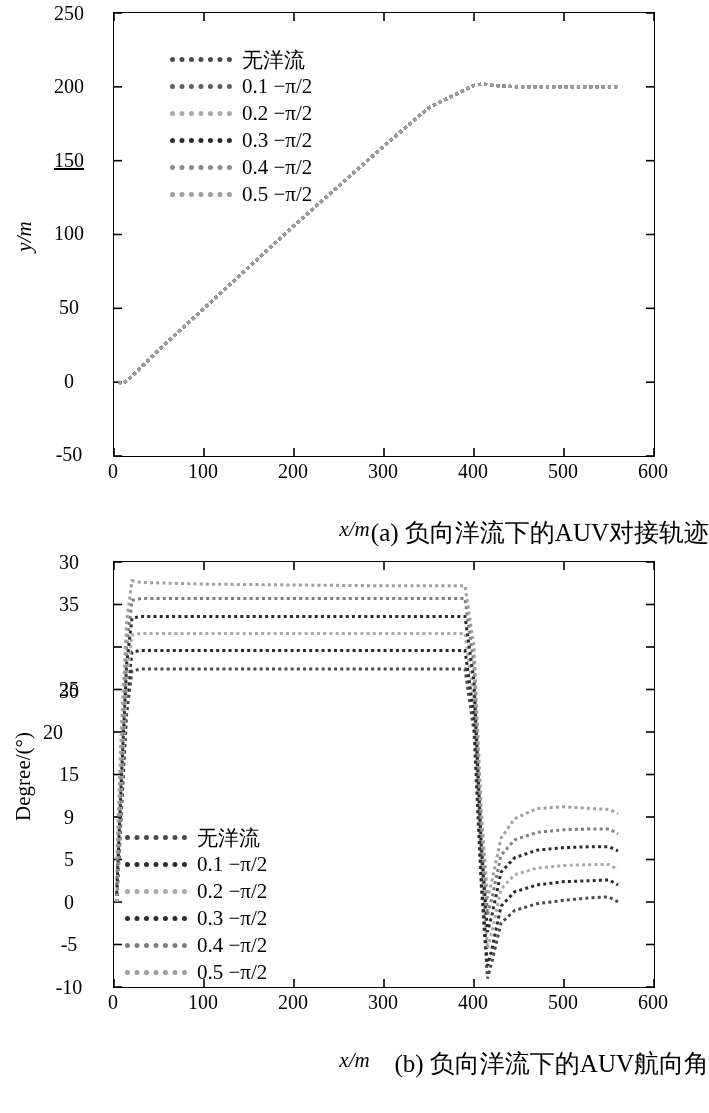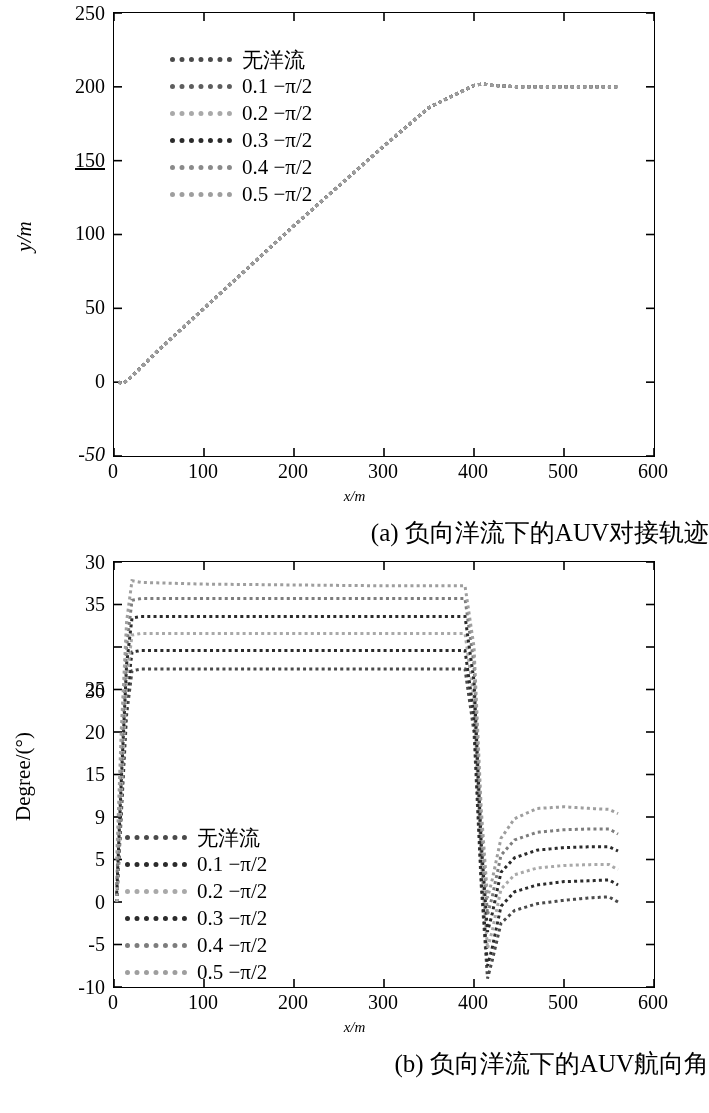--- a/index.html
+++ b/index.html
@@ -1,22 +1,22 @@
 <!DOCTYPE html>
 <html><head>
 <meta charset="utf-8">
 <style>
   html,body{margin:0;padding:0;background:#fff;}
   body{width:709px;height:1113px;font-family:"Liberation Serif",serif;color:#000;}
   .page{position:relative;width:709px;height:1113px;overflow:hidden;}
 
   .fig{position:relative;}
   .plot-area{position:absolute;border:1.6px solid #000;background:#fff;}
-  .axis-label{position:absolute;font-size:15px;font-family:"Liberation Serif",serif;}
-  .tick-label{position:absolute;font-size:20px;font-family:"Liberation Serif",serif;text-align:right;}
+  .axis-label{position:absolute;font-size:21px;font-family:"Liberation Serif",serif;margin-top:29px;}
+  .tick-label{position:absolute;font-size:20px;font-family:"Liberation Serif",serif;text-align:center;}
   .tick-label.bottom{text-align:center;}
   .caption{position:absolute;width:100%;text-align:right;font-size:25px;}
   .ylab{position:absolute;transform-origin:50% 50%;font-size:21px;white-space:nowrap;}
 
   .legend{position:absolute;margin-top:24px;}
   .legend-row{display:flex;align-items:center;height:27px;}
   .legend-swatch{width:62px;height:0;border-top:5px dotted #555;margin-right:10px;}
   .legend-text{font-size:21px;white-space:nowrap;}
 
   svg{position:absolute;left:0;top:0;overflow:visible;}
@@ -66,21 +66,21 @@
           <polyline points="4.50,369.17 4.69,369.23 4.88,369.29 5.06,369.35 5.25,369.41 5.44,369.47 5.63,369.54 5.81,369.60 6.00,369.66 6.19,369.72 6.38,369.78 6.56,369.84 6.75,369.90 6.94,369.97 7.13,370.03 7.31,370.09 7.50,370.15 7.69,370.21 7.88,370.27 8.06,370.34 8.25,370.40 8.44,370.46 8.63,370.52 8.81,370.58 9.00,370.64 9.37,370.34 9.75,370.03 10.13,369.72 10.50,369.41 10.88,369.11 11.25,368.80 11.63,368.49 12.00,368.18 12.38,367.87 12.75,367.57 13.12,367.26 13.50,366.95 13.88,366.64 14.25,366.34 14.63,366.03 15.00,365.72 15.38,365.41 15.75,365.11 16.12,364.80 16.50,364.49 16.88,364.18 17.25,363.88 17.63,363.57 18.00,363.26 19.13,362.15 20.25,361.05 21.38,359.94 22.50,358.83 23.63,357.72 24.75,356.62 25.88,355.51 27.00,354.40 28.13,353.29 29.25,352.19 30.38,351.08 31.50,349.97 32.63,348.86 33.75,347.75 34.88,346.65 36.00,345.54 37.13,344.43 38.25,343.32 39.38,342.22 40.50,341.11 41.63,340.00 42.75,338.89 43.88,337.79 45.00,336.68 46.88,334.96 48.75,333.23 50.63,331.51 52.50,329.79 54.38,328.07 56.25,326.34 58.12,324.62 60.00,322.90 61.88,321.18 63.75,319.45 65.62,317.73 67.50,316.01 69.38,314.28 71.25,312.56 73.13,310.84 75.00,309.12 76.88,307.39 78.75,305.67 80.63,303.95 82.50,302.22 84.38,300.50 86.25,298.78 88.13,297.06 90.00,295.33 91.87,293.61 93.75,291.89 95.63,290.17 97.50,288.44 99.38,286.72 101.25,285.00 103.13,283.27 105.00,281.55 106.88,279.83 108.75,278.11 110.63,276.38 112.50,274.66 114.38,272.94 116.25,271.21 118.13,269.49 120.00,267.77 121.88,266.05 123.75,264.32 125.62,262.60 127.50,260.88 129.38,259.15 131.25,257.43 133.13,255.71 135.00,253.99 136.88,252.26 138.75,250.54 140.63,248.82 142.50,247.10 144.38,245.37 146.25,243.65 148.13,241.93 150.00,240.20 151.88,238.48 153.75,236.76 155.63,235.04 157.50,233.31 159.38,231.59 161.25,229.87 163.13,228.15 165.00,226.42 166.88,224.70 168.75,222.98 170.63,221.25 172.50,219.53 174.38,217.81 176.25,216.09 178.13,214.36 180.00,212.64 181.88,210.98 183.75,209.32 185.63,207.66 187.50,205.99 189.38,204.33 191.25,202.67 193.13,201.01 195.00,199.35 196.88,197.69 198.75,196.03 200.62,194.37 202.50,192.71 204.38,191.04 206.25,189.38 208.13,187.72 210.00,186.06 211.88,184.40 213.75,182.74 215.62,181.08 217.50,179.42 219.38,177.75 221.25,176.09 223.13,174.43 225.00,172.77 226.88,171.11 228.75,169.45 230.63,167.79 232.50,166.13 234.38,164.46 236.25,162.80 238.13,161.14 240.00,159.48 241.88,157.82 243.75,156.16 245.63,154.50 247.50,152.83 249.37,151.17 251.25,149.51 253.13,147.85 255.00,146.19 256.88,144.53 258.75,142.87 260.63,141.21 262.50,139.54 264.38,137.88 266.25,136.22 268.13,134.56 270.00,132.90 271.88,131.30 273.75,129.70 275.63,128.10 277.50,126.50 279.38,124.90 281.25,123.30 283.12,121.70 285.00,120.10 286.88,118.50 288.75,116.90 290.63,115.30 292.50,113.70 294.38,112.10 296.25,110.50 298.13,108.90 300.00,107.30 301.88,105.70 303.75,104.11 305.63,102.51 307.50,100.91 309.38,99.31 311.25,97.71 313.13,96.11 315.00,94.51 316.87,93.58 318.75,92.66 320.63,91.74 322.50,90.81 324.38,89.89 326.25,88.97 328.13,88.05 330.00,87.12 331.88,86.20 333.75,85.28 335.63,84.35 337.50,83.43 339.38,82.51 341.25,81.59 343.13,80.66 345.00,79.74 346.88,78.82 348.75,77.89 350.62,76.97 352.50,76.05 354.38,75.13 356.25,74.20 358.13,73.28 360.00,72.36 360.38,72.30 360.75,72.23 361.13,72.17 361.50,72.11 361.88,72.05 362.25,71.99 362.63,71.93 363.00,71.86 363.38,71.80 363.75,71.74 364.12,71.68 364.50,71.62 364.88,71.56 365.25,71.50 365.63,71.43 366.00,71.37 366.37,71.31 366.75,71.25 367.13,71.19 367.50,71.13 367.88,71.06 368.25,71.00 368.63,70.94 369.00,70.88 369.38,70.94 369.75,71.00 370.13,71.06 370.50,71.13 370.88,71.19 371.25,71.25 371.63,71.31 372.00,71.37 372.38,71.43 372.75,71.50 373.13,71.56 373.50,71.62 373.88,71.68 374.25,71.74 374.63,71.80 375.00,71.86 375.38,71.93 375.75,71.99 376.13,72.05 376.50,72.11 376.88,72.17 377.25,72.23 377.63,72.30 378.00,72.36 379.13,72.42 380.25,72.48 381.38,72.54 382.50,72.60 383.63,72.66 384.75,72.73 385.88,72.79 387.00,72.85 388.13,72.91 389.25,72.97 390.38,73.03 391.50,73.10 392.63,73.16 393.75,73.22 394.88,73.28 396.00,73.34 397.13,73.40 398.25,73.46 399.38,73.53 400.50,73.59 401.63,73.65 402.75,73.71 403.88,73.77 405.00,73.83 406.88,73.83 408.75,73.83 410.63,73.83 412.50,73.83 414.38,73.83 416.25,73.83 418.12,73.83 420.00,73.83 421.88,73.83 423.75,73.83 425.63,73.83 427.50,73.83 429.38,73.83 431.25,73.83 433.13,73.83 435.00,73.83 436.88,73.83 438.75,73.83 440.63,73.83 442.50,73.83 444.38,73.83 446.25,73.83 448.13,73.83 450.00,73.83 452.25,73.83 454.50,73.83 456.75,73.83 459.00,73.83 461.25,73.83 463.50,73.83 465.75,73.83 468.00,73.83 470.25,73.83 472.50,73.83 474.75,73.83 477.00,73.83 479.25,73.83 481.50,73.83 483.75,73.83 486.00,73.83 488.25,73.83 490.50,73.83 492.75,73.83 495.00,73.83 497.25,73.83 499.50,73.83 501.75,73.83 504.00,73.83" fill="none" stroke="#9e9e9e" stroke-width="3" stroke-dasharray="3,3.2" stroke-linecap="butt"></polyline>
         </svg>
     </div>
 
     <div class="tick-label" style="left:33px;top:2px;width:72px;">250</div>
     <div class="tick-label" style="left:33px;top:75px;width:72px;">200</div>
     <div class="tick-label" style="left:33px;top:149px;width:72px;text-decoration:underline;">150</div>
     <div class="tick-label" style="left:33px;top:222px;width:72px;">100</div>
     <div class="tick-label" style="left:33px;top:296px;width:72px;">50</div>
     <div class="tick-label" style="left:33px;top:370px;width:72px;">0</div>
-    <div class="tick-label" style="left:33px;top:443px;width:72px;font-style:italic;">-50</div>
+    <div class="tick-label" style="left:33px;top:443px;width:72px;">-50</div>
 
     <div class="tick-label bottom" style="left:83px;top:460px;width:60px;">0</div>
     <div class="tick-label bottom" style="left:173px;top:460px;width:60px;">100</div>
     <div class="tick-label bottom" style="left:263px;top:460px;width:60px;">200</div>
     <div class="tick-label bottom" style="left:353px;top:460px;width:60px;">300</div>
     <div class="tick-label bottom" style="left:443px;top:460px;width:60px;">400</div>
     <div class="tick-label bottom" style="left:533px;top:460px;width:60px;">500</div>
     <div class="tick-label bottom" style="left:623px;top:460px;width:60px;">600</div>
 
     <div class="axis-label" style="left:0;top:488px;width:709px;text-align:center;"><span class="it">x/m</span></div>
@@ -161,21 +161,21 @@
           <polyline points="2.70,331.50 2.89,326.90 3.07,322.29 3.26,317.69 3.45,313.08 3.64,308.48 3.82,303.88 4.01,299.27 4.20,294.67 4.39,290.06 4.58,285.46 4.76,280.85 4.95,276.25 5.14,271.65 5.33,267.04 5.51,262.44 5.70,257.83 5.89,253.23 6.08,248.63 6.26,244.02 6.45,239.42 6.64,234.81 6.83,230.21 7.01,225.60 7.20,221.00 7.42,216.04 7.65,211.08 7.88,206.13 8.10,201.17 8.33,196.21 8.55,191.25 8.78,186.29 9.00,181.33 9.22,176.38 9.45,171.42 9.68,166.46 9.90,161.50 10.13,156.54 10.35,151.58 10.58,146.63 10.80,141.67 11.03,136.71 11.25,131.75 11.48,126.79 11.70,121.83 11.93,116.88 12.15,111.92 12.38,106.96 12.60,102.00 12.82,100.09 13.05,98.18 13.27,96.26 13.50,94.35 13.72,92.44 13.95,90.52 14.17,88.61 14.40,86.70 14.63,84.79 14.85,82.88 15.07,80.96 15.30,79.05 15.53,77.14 15.75,75.23 15.97,73.31 16.20,71.40 16.43,69.49 16.65,67.57 16.88,65.66 17.10,63.75 17.32,61.84 17.55,59.93 17.77,58.01 18.00,56.10 18.38,56.03 18.75,55.96 19.13,55.89 19.50,55.82 19.88,55.75 20.25,55.67 20.63,55.60 21.00,55.53 21.38,55.46 21.75,55.39 22.13,55.32 22.50,55.25 22.87,55.18 23.25,55.11 23.63,55.04 24.00,54.97 24.38,54.90 24.75,54.82 25.12,54.75 25.50,54.68 25.88,54.61 26.25,54.54 26.63,54.47 27.00,54.40 29.63,54.40 32.25,54.40 34.88,54.40 37.50,54.40 40.13,54.40 42.75,54.40 45.38,54.40 48.00,54.40 50.63,54.40 53.25,54.40 55.87,54.40 58.50,54.40 61.12,54.40 63.75,54.40 66.38,54.40 69.00,54.40 71.63,54.40 74.25,54.40 76.88,54.40 79.50,54.40 82.13,54.40 84.75,54.40 87.38,54.40 90.00,54.40 93.75,54.40 97.50,54.40 101.25,54.40 105.00,54.40 108.75,54.40 112.50,54.40 116.25,54.40 120.00,54.40 123.75,54.40 127.50,54.40 131.25,54.40 135.00,54.40 138.75,54.40 142.50,54.40 146.25,54.40 150.00,54.40 153.75,54.40 157.50,54.40 161.25,54.40 165.00,54.40 168.75,54.40 172.50,54.40 176.25,54.40 180.00,54.40 183.75,54.40 187.50,54.40 191.25,54.40 195.00,54.40 198.75,54.40 202.50,54.40 206.25,54.40 210.00,54.40 213.75,54.40 217.50,54.40 221.25,54.40 225.00,54.40 228.75,54.40 232.50,54.40 236.25,54.40 240.00,54.40 243.75,54.40 247.50,54.40 251.25,54.40 255.00,54.40 258.75,54.40 262.50,54.40 266.25,54.40 270.00,54.40 273.38,54.40 276.75,54.40 280.13,54.40 283.50,54.40 286.88,54.40 290.25,54.40 293.63,54.40 297.00,54.40 300.38,54.40 303.75,54.40 307.13,54.40 310.50,54.40 313.88,54.40 317.25,54.40 320.63,54.40 324.00,54.40 327.38,54.40 330.75,54.40 334.13,54.40 337.50,54.40 340.88,54.40 344.25,54.40 347.63,54.40 351.00,54.40 351.38,57.09 351.75,59.78 352.13,62.48 352.50,65.17 352.88,67.86 353.25,70.55 353.63,73.24 354.00,75.93 354.38,78.63 354.75,81.32 355.13,84.01 355.50,86.70 355.88,89.39 356.25,92.08 356.63,94.77 357.00,97.47 357.38,100.16 357.75,102.85 358.13,105.54 358.50,108.23 358.88,110.92 359.25,113.62 359.63,116.31 360.00,119.00 360.30,125.73 360.60,132.46 360.90,139.19 361.20,145.92 361.50,152.65 361.80,159.38 362.10,166.10 362.40,172.83 362.70,179.56 363.00,186.29 363.30,193.02 363.60,199.75 363.90,206.48 364.20,213.21 364.50,219.94 364.80,226.67 365.10,233.40 365.40,240.13 365.70,246.85 366.00,253.58 366.30,260.31 366.60,267.04 366.90,273.77 367.20,280.50 367.46,284.22 367.72,287.94 367.99,291.66 368.25,295.38 368.51,299.09 368.77,302.81 369.04,306.53 369.30,310.25 369.56,313.97 369.83,317.69 370.09,321.41 370.35,325.13 370.61,328.84 370.88,332.56 371.14,336.28 371.40,340.00 371.66,343.72 371.93,347.44 372.19,351.16 372.45,354.88 372.71,358.59 372.98,362.31 373.24,366.03 373.50,369.75 373.69,369.04 373.88,368.33 374.06,367.63 374.25,366.92 374.44,366.21 374.63,365.50 374.81,364.79 375.00,364.08 375.19,363.38 375.38,362.67 375.56,361.96 375.75,361.25 375.94,360.54 376.13,359.83 376.31,359.13 376.50,358.42 376.69,357.71 376.88,357.00 377.06,356.29 377.25,355.58 377.44,354.88 377.63,354.17 377.81,353.46 378.00,352.75 378.38,350.98 378.75,349.21 379.13,347.44 379.50,345.67 379.87,343.90 380.25,342.13 380.63,340.35 381.00,338.58 381.38,336.81 381.75,335.04 382.12,333.27 382.50,331.50 382.88,329.73 383.25,327.96 383.63,326.19 384.00,324.42 384.37,322.65 384.75,320.88 385.13,319.10 385.50,317.33 385.88,315.56 386.25,313.79 386.63,312.02 387.00,310.25 387.56,309.65 388.13,309.05 388.69,308.44 389.25,307.84 389.81,307.24 390.38,306.64 390.94,306.04 391.50,305.43 392.06,304.83 392.63,304.23 393.19,303.63 393.75,303.02 394.31,302.42 394.88,301.82 395.44,301.22 396.00,300.62 396.56,300.01 397.13,299.41 397.69,298.81 398.25,298.21 398.81,297.61 399.38,297.00 399.94,296.40 400.50,295.80 401.44,295.48 402.38,295.16 403.31,294.84 404.25,294.52 405.19,294.21 406.13,293.89 407.06,293.57 408.00,293.25 408.94,292.93 409.88,292.61 410.81,292.29 411.75,291.98 412.69,291.66 413.62,291.34 414.56,291.02 415.50,290.70 416.44,290.38 417.38,290.06 418.31,289.74 419.25,289.43 420.19,289.11 421.13,288.79 422.06,288.47 423.00,288.15 424.13,288.04 425.25,287.94 426.38,287.83 427.50,287.73 428.63,287.62 429.75,287.51 430.88,287.41 432.00,287.30 433.13,287.19 434.25,287.09 435.38,286.98 436.50,286.88 437.63,286.77 438.75,286.66 439.88,286.56 441.00,286.45 442.13,286.34 443.25,286.24 444.38,286.13 445.50,286.02 446.63,285.92 447.75,285.81 448.88,285.71 450.00,285.60 451.13,285.56 452.25,285.53 453.38,285.49 454.50,285.46 455.63,285.42 456.75,285.39 457.88,285.35 459.00,285.32 460.13,285.28 461.25,285.25 462.38,285.21 463.50,285.18 464.63,285.14 465.75,285.10 466.88,285.07 468.00,285.03 469.13,285.00 470.25,284.96 471.38,284.93 472.50,284.89 473.63,284.86 474.75,284.82 475.88,284.79 477.00,284.75 477.75,284.75 478.50,284.75 479.25,284.75 480.00,284.75 480.75,284.75 481.50,284.75 482.25,284.75 483.00,284.75 483.75,284.75 484.50,284.75 485.25,284.75 486.00,284.75 486.75,284.75 487.50,284.75 488.25,284.75 489.00,284.75 489.75,284.75 490.50,284.75 491.25,284.75 492.00,284.75 492.75,284.75 493.50,284.75 494.25,284.75 495.00,284.75 495.38,284.93 495.75,285.10 496.13,285.28 496.50,285.46 496.88,285.64 497.25,285.81 497.62,285.99 498.00,286.17 498.38,286.34 498.75,286.52 499.13,286.70 499.50,286.88 499.87,287.05 500.25,287.23 500.63,287.41 501.00,287.58 501.38,287.76 501.75,287.94 502.12,288.11 502.50,288.29 502.88,288.47 503.25,288.65 503.63,288.82 504.00,289.00" fill="none" stroke="#2b2b2b" stroke-width="3" stroke-dasharray="3,3.2" stroke-linecap="butt"></polyline>
           <polyline points="2.70,323.00 2.89,318.04 3.07,313.08 3.26,308.13 3.45,303.17 3.64,298.21 3.82,293.25 4.01,288.29 4.20,283.33 4.39,278.38 4.58,273.42 4.76,268.46 4.95,263.50 5.14,258.54 5.33,253.58 5.51,248.63 5.70,243.67 5.89,238.71 6.08,233.75 6.26,228.79 6.45,223.83 6.64,218.88 6.83,213.92 7.01,208.96 7.20,204.00 7.42,199.04 7.65,194.08 7.88,189.12 8.10,184.17 8.33,179.21 8.55,174.25 8.78,169.29 9.00,164.33 9.22,159.38 9.45,154.42 9.68,149.46 9.90,144.50 10.13,139.54 10.35,134.58 10.58,129.63 10.80,124.67 11.03,119.71 11.25,114.75 11.48,109.79 11.70,104.83 11.93,99.88 12.15,94.92 12.38,89.96 12.60,85.00 12.82,83.05 13.05,81.10 13.27,79.16 13.50,77.21 13.72,75.26 13.95,73.31 14.17,71.36 14.40,69.42 14.63,67.47 14.85,65.52 15.07,63.57 15.30,61.63 15.53,59.68 15.75,57.73 15.97,55.78 16.20,53.83 16.43,51.89 16.65,49.94 16.88,47.99 17.10,46.04 17.32,44.09 17.55,42.15 17.77,40.20 18.00,38.25 18.38,38.18 18.75,38.11 19.13,38.04 19.50,37.97 19.88,37.90 20.25,37.83 20.63,37.75 21.00,37.68 21.38,37.61 21.75,37.54 22.13,37.47 22.50,37.40 22.87,37.33 23.25,37.26 23.63,37.19 24.00,37.12 24.38,37.05 24.75,36.97 25.12,36.90 25.50,36.83 25.88,36.76 26.25,36.69 26.63,36.62 27.00,36.55 29.63,36.55 32.25,36.55 34.88,36.55 37.50,36.55 40.13,36.55 42.75,36.55 45.38,36.55 48.00,36.55 50.63,36.55 53.25,36.55 55.87,36.55 58.50,36.55 61.12,36.55 63.75,36.55 66.38,36.55 69.00,36.55 71.63,36.55 74.25,36.55 76.88,36.55 79.50,36.55 82.13,36.55 84.75,36.55 87.38,36.55 90.00,36.55 93.75,36.55 97.50,36.55 101.25,36.55 105.00,36.55 108.75,36.55 112.50,36.55 116.25,36.55 120.00,36.55 123.75,36.55 127.50,36.55 131.25,36.55 135.00,36.55 138.75,36.55 142.50,36.55 146.25,36.55 150.00,36.55 153.75,36.55 157.50,36.55 161.25,36.55 165.00,36.55 168.75,36.55 172.50,36.55 176.25,36.55 180.00,36.55 183.75,36.55 187.50,36.55 191.25,36.55 195.00,36.55 198.75,36.55 202.50,36.55 206.25,36.55 210.00,36.55 213.75,36.55 217.50,36.55 221.25,36.55 225.00,36.55 228.75,36.55 232.50,36.55 236.25,36.55 240.00,36.55 243.75,36.55 247.50,36.55 251.25,36.55 255.00,36.55 258.75,36.55 262.50,36.55 266.25,36.55 270.00,36.55 273.38,36.55 276.75,36.55 280.13,36.55 283.50,36.55 286.88,36.55 290.25,36.55 293.63,36.55 297.00,36.55 300.38,36.55 303.75,36.55 307.13,36.55 310.50,36.55 313.88,36.55 317.25,36.55 320.63,36.55 324.00,36.55 327.38,36.55 330.75,36.55 334.13,36.55 337.50,36.55 340.88,36.55 344.25,36.55 347.63,36.55 351.00,36.55 351.38,39.28 351.75,42.00 352.13,44.73 352.50,47.46 352.88,50.19 353.25,52.91 353.63,55.64 354.00,58.37 354.38,61.09 354.75,63.82 355.13,66.55 355.50,69.27 355.88,72.00 356.25,74.73 356.63,77.46 357.00,80.18 357.38,82.91 357.75,85.64 358.13,88.36 358.50,91.09 358.88,93.82 359.25,96.55 359.63,99.27 360.00,102.00 360.30,108.73 360.60,115.46 360.90,122.19 361.20,128.92 361.50,135.65 361.80,142.38 362.10,149.10 362.40,155.83 362.70,162.56 363.00,169.29 363.30,176.02 363.60,182.75 363.90,189.48 364.20,196.21 364.50,202.94 364.80,209.67 365.10,216.40 365.40,223.13 365.70,229.85 366.00,236.58 366.30,243.31 366.60,250.04 366.90,256.77 367.20,263.50 367.46,267.22 367.72,270.94 367.99,274.66 368.25,278.38 368.51,282.09 368.77,285.81 369.04,289.53 369.30,293.25 369.56,296.97 369.83,300.69 370.09,304.41 370.35,308.13 370.61,311.84 370.88,315.56 371.14,319.28 371.40,323.00 371.66,326.72 371.93,330.44 372.19,334.16 372.45,337.88 372.71,341.59 372.98,345.31 373.24,349.03 373.50,352.75 373.69,352.04 373.88,351.33 374.06,350.63 374.25,349.92 374.44,349.21 374.63,348.50 374.81,347.79 375.00,347.08 375.19,346.38 375.38,345.67 375.56,344.96 375.75,344.25 375.94,343.54 376.13,342.83 376.31,342.13 376.50,341.42 376.69,340.71 376.88,340.00 377.06,339.29 377.25,338.58 377.44,337.88 377.63,337.17 377.81,336.46 378.00,335.75 378.38,333.98 378.75,332.21 379.13,330.44 379.50,328.67 379.87,326.90 380.25,325.13 380.63,323.35 381.00,321.58 381.38,319.81 381.75,318.04 382.12,316.27 382.50,314.50 382.88,312.73 383.25,310.96 383.63,309.19 384.00,307.42 384.37,305.65 384.75,303.88 385.13,302.10 385.50,300.33 385.88,298.56 386.25,296.79 386.63,295.02 387.00,293.25 387.56,292.61 388.13,291.98 388.69,291.34 389.25,290.70 389.81,290.06 390.38,289.43 390.94,288.79 391.50,288.15 392.06,287.51 392.63,286.88 393.19,286.24 393.75,285.60 394.31,284.96 394.88,284.32 395.44,283.69 396.00,283.05 396.56,282.41 397.13,281.77 397.69,281.14 398.25,280.50 398.81,279.86 399.38,279.23 399.94,278.59 400.50,277.95 401.44,277.63 402.38,277.31 403.31,276.99 404.25,276.68 405.19,276.36 406.13,276.04 407.06,275.72 408.00,275.40 408.94,275.08 409.88,274.76 410.81,274.44 411.75,274.13 412.69,273.81 413.62,273.49 414.56,273.17 415.50,272.85 416.44,272.53 417.38,272.21 418.31,271.89 419.25,271.58 420.19,271.26 421.13,270.94 422.06,270.62 423.00,270.30 424.13,270.19 425.25,270.09 426.38,269.98 427.50,269.88 428.63,269.77 429.75,269.66 430.88,269.56 432.00,269.45 433.13,269.34 434.25,269.24 435.38,269.13 436.50,269.02 437.63,268.92 438.75,268.81 439.88,268.71 441.00,268.60 442.13,268.49 443.25,268.39 444.38,268.28 445.50,268.18 446.63,268.07 447.75,267.96 448.88,267.86 450.00,267.75 451.13,267.71 452.25,267.68 453.38,267.64 454.50,267.61 455.63,267.57 456.75,267.54 457.88,267.50 459.00,267.47 460.13,267.43 461.25,267.40 462.38,267.36 463.50,267.32 464.63,267.29 465.75,267.25 466.88,267.22 468.00,267.18 469.13,267.15 470.25,267.11 471.38,267.08 472.50,267.04 473.63,267.01 474.75,266.97 475.88,266.94 477.00,266.90 477.75,266.90 478.50,266.90 479.25,266.90 480.00,266.90 480.75,266.90 481.50,266.90 482.25,266.90 483.00,266.90 483.75,266.90 484.50,266.90 485.25,266.90 486.00,266.90 486.75,266.90 487.50,266.90 488.25,266.90 489.00,266.90 489.75,266.90 490.50,266.90 491.25,266.90 492.00,266.90 492.75,266.90 493.50,266.90 494.25,266.90 495.00,266.90 495.38,267.11 495.75,267.33 496.13,267.54 496.50,267.75 496.88,267.96 497.25,268.18 497.62,268.39 498.00,268.60 498.38,268.81 498.75,269.02 499.13,269.24 499.50,269.45 499.87,269.66 500.25,269.88 500.63,270.09 501.00,270.30 501.38,270.51 501.75,270.73 502.12,270.94 502.50,271.15 502.88,271.36 503.25,271.58 503.63,271.79 504.00,272.00" fill="none" stroke="#7d7d7d" stroke-width="3" stroke-dasharray="3,3.2" stroke-linecap="butt"></polyline>
           <polyline points="2.70,297.50 2.89,292.19 3.07,286.88 3.26,281.56 3.45,276.25 3.64,270.94 3.82,265.63 4.01,260.31 4.20,255.00 4.39,249.69 4.58,244.38 4.76,239.06 4.95,233.75 5.14,228.44 5.33,223.13 5.51,217.81 5.70,212.50 5.89,207.19 6.08,201.88 6.26,196.56 6.45,191.25 6.64,185.94 6.83,180.63 7.01,175.31 7.20,170.00 7.42,165.40 7.65,160.79 7.88,156.19 8.10,151.58 8.33,146.98 8.55,142.38 8.78,137.77 9.00,133.17 9.22,128.56 9.45,123.96 9.68,119.35 9.90,114.75 10.13,110.15 10.35,105.54 10.58,100.94 10.80,96.33 11.03,91.73 11.25,87.13 11.48,82.52 11.70,77.92 11.93,73.31 12.15,68.71 12.38,64.10 12.60,59.50 12.82,57.80 13.05,56.10 13.27,54.40 13.50,52.70 13.72,51.00 13.95,49.30 14.17,47.60 14.40,45.90 14.63,44.20 14.85,42.50 15.07,40.80 15.30,39.10 15.53,37.40 15.75,35.70 15.97,34.00 16.20,32.30 16.43,30.60 16.65,28.90 16.88,27.20 17.10,25.50 17.32,23.80 17.55,22.10 17.77,20.40 18.00,18.70 18.38,18.77 18.75,18.84 19.13,18.91 19.50,18.98 19.88,19.05 20.25,19.13 20.63,19.20 21.00,19.27 21.38,19.34 21.75,19.41 22.13,19.48 22.50,19.55 22.87,19.62 23.25,19.69 23.63,19.76 24.00,19.83 24.38,19.90 24.75,19.98 25.12,20.05 25.50,20.12 25.88,20.19 26.25,20.26 26.63,20.33 27.00,20.40 29.63,20.47 32.25,20.54 34.88,20.61 37.50,20.68 40.13,20.75 42.75,20.83 45.38,20.90 48.00,20.97 50.63,21.04 53.25,21.11 55.87,21.18 58.50,21.25 61.12,21.32 63.75,21.39 66.38,21.46 69.00,21.53 71.63,21.60 74.25,21.67 76.88,21.75 79.50,21.82 82.13,21.89 84.75,21.96 87.38,22.03 90.00,22.10 93.75,22.14 97.50,22.17 101.25,22.21 105.00,22.24 108.75,22.28 112.50,22.31 116.25,22.35 120.00,22.38 123.75,22.42 127.50,22.45 131.25,22.49 135.00,22.53 138.75,22.56 142.50,22.60 146.25,22.63 150.00,22.67 153.75,22.70 157.50,22.74 161.25,22.77 165.00,22.81 168.75,22.84 172.50,22.88 176.25,22.91 180.00,22.95 183.75,22.99 187.50,23.02 191.25,23.06 195.00,23.09 198.75,23.13 202.50,23.16 206.25,23.20 210.00,23.23 213.75,23.27 217.50,23.30 221.25,23.34 225.00,23.38 228.75,23.41 232.50,23.45 236.25,23.48 240.00,23.52 243.75,23.55 247.50,23.59 251.25,23.62 255.00,23.66 258.75,23.69 262.50,23.73 266.25,23.76 270.00,23.80 273.38,23.80 276.75,23.80 280.13,23.80 283.50,23.80 286.88,23.80 290.25,23.80 293.63,23.80 297.00,23.80 300.38,23.80 303.75,23.80 307.13,23.80 310.50,23.80 313.88,23.80 317.25,23.80 320.63,23.80 324.00,23.80 327.38,23.80 330.75,23.80 334.13,23.80 337.50,23.80 340.88,23.80 344.25,23.80 347.63,23.80 351.00,23.80 351.38,26.35 351.75,28.90 352.13,31.45 352.50,34.00 352.88,36.55 353.25,39.10 353.63,41.65 354.00,44.20 354.38,46.75 354.75,49.30 355.13,51.85 355.50,54.40 355.88,56.95 356.25,59.50 356.63,62.05 357.00,64.60 357.38,67.15 357.75,69.70 358.13,72.25 358.50,74.80 358.88,77.35 359.25,79.90 359.63,82.45 360.00,85.00 360.30,91.73 360.60,98.46 360.90,105.19 361.20,111.92 361.50,118.65 361.80,125.38 362.10,132.10 362.40,138.83 362.70,145.56 363.00,152.29 363.30,159.02 363.60,165.75 363.90,172.48 364.20,179.21 364.50,185.94 364.80,192.67 365.10,199.40 365.40,206.13 365.70,212.85 366.00,219.58 366.30,226.31 366.60,233.04 366.90,239.77 367.20,246.50 367.46,250.22 367.72,253.94 367.99,257.66 368.25,261.38 368.51,265.09 368.77,268.81 369.04,272.53 369.30,276.25 369.56,279.97 369.83,283.69 370.09,287.41 370.35,291.13 370.61,294.84 370.88,298.56 371.14,302.28 371.40,306.00 371.66,309.72 371.93,313.44 372.19,317.16 372.45,320.88 372.71,324.59 372.98,328.31 373.24,332.03 373.50,335.75 373.69,335.04 373.88,334.33 374.06,333.63 374.25,332.92 374.44,332.21 374.63,331.50 374.81,330.79 375.00,330.08 375.19,329.38 375.38,328.67 375.56,327.96 375.75,327.25 375.94,326.54 376.13,325.83 376.31,325.13 376.50,324.42 376.69,323.71 376.88,323.00 377.06,322.29 377.25,321.58 377.44,320.88 377.63,320.17 377.81,319.46 378.00,318.75 378.38,316.98 378.75,315.21 379.13,313.44 379.50,311.67 379.87,309.90 380.25,308.13 380.63,306.35 381.00,304.58 381.38,302.81 381.75,301.04 382.12,299.27 382.50,297.50 382.88,295.73 383.25,293.96 383.63,292.19 384.00,290.42 384.37,288.65 384.75,286.88 385.13,285.10 385.50,283.33 385.88,281.56 386.25,279.79 386.63,278.02 387.00,276.25 387.56,275.44 388.13,274.62 388.69,273.81 389.25,272.99 389.81,272.18 390.38,271.36 390.94,270.55 391.50,269.73 392.06,268.92 392.63,268.10 393.19,267.29 393.75,266.48 394.31,265.66 394.88,264.85 395.44,264.03 396.00,263.22 396.56,262.40 397.13,261.59 397.69,260.77 398.25,259.96 398.81,259.14 399.38,258.33 399.94,257.51 400.50,256.70 401.44,256.27 402.38,255.85 403.31,255.42 404.25,255.00 405.19,254.57 406.13,254.15 407.06,253.73 408.00,253.30 408.94,252.88 409.88,252.45 410.81,252.02 411.75,251.60 412.69,251.17 413.62,250.75 414.56,250.32 415.50,249.90 416.44,249.48 417.38,249.05 418.31,248.63 419.25,248.20 420.19,247.77 421.13,247.35 422.06,246.93 423.00,246.50 424.13,246.43 425.25,246.36 426.38,246.29 427.50,246.22 428.63,246.15 429.75,246.07 430.88,246.00 432.00,245.93 433.13,245.86 434.25,245.79 435.38,245.72 436.50,245.65 437.63,245.58 438.75,245.51 439.88,245.44 441.00,245.37 442.13,245.30 443.25,245.22 444.38,245.15 445.50,245.08 446.63,245.01 447.75,244.94 448.88,244.87 450.00,244.80 451.13,244.87 452.25,244.94 453.38,245.01 454.50,245.08 455.63,245.15 456.75,245.22 457.88,245.30 459.00,245.37 460.13,245.44 461.25,245.51 462.38,245.58 463.50,245.65 464.63,245.72 465.75,245.79 466.88,245.86 468.00,245.93 469.13,246.00 470.25,246.07 471.38,246.15 472.50,246.22 473.63,246.29 474.75,246.36 475.88,246.43 477.00,246.50 477.75,246.54 478.50,246.57 479.25,246.61 480.00,246.64 480.75,246.68 481.50,246.71 482.25,246.75 483.00,246.78 483.75,246.82 484.50,246.85 485.25,246.89 486.00,246.93 486.75,246.96 487.50,247.00 488.25,247.03 489.00,247.07 489.75,247.10 490.50,247.14 491.25,247.17 492.00,247.21 492.75,247.24 493.50,247.28 494.25,247.31 495.00,247.35 495.38,247.53 495.75,247.70 496.13,247.88 496.50,248.06 496.88,248.24 497.25,248.41 497.62,248.59 498.00,248.77 498.38,248.94 498.75,249.12 499.13,249.30 499.50,249.48 499.87,249.65 500.25,249.83 500.63,250.01 501.00,250.18 501.38,250.36 501.75,250.54 502.12,250.71 502.50,250.89 502.88,251.07 503.25,251.25 503.63,251.42 504.00,251.60" fill="none" stroke="#9e9e9e" stroke-width="3" stroke-dasharray="3,3.2" stroke-linecap="butt"></polyline>
         </svg>
     </div>
 
     <div class="tick-label" style="left:33px;top:551px;width:72px;">30</div>
     <div class="tick-label" style="left:33px;top:593px;width:72px;">35</div>
     <div class="tick-label" style="left:33px;top:636px;width:72px;margin-top:44px;">30</div>
     <div class="tick-label" style="left:33px;top:678px;width:72px;">25</div>
-    <div class="tick-label" style="left:33px;top:721px;width:72px;">20</div>
+    <div class="tick-label" style="left:17px;top:721px;width:72px;">20</div>
     <div class="tick-label" style="left:33px;top:763px;width:72px;">15</div>
     <div class="tick-label" style="left:33px;top:806px;width:72px;">9</div>
     <div class="tick-label" style="left:33px;top:848px;width:72px;">5</div>
     <div class="tick-label" style="left:33px;top:891px;width:72px;">0</div>
     <div class="tick-label" style="left:33px;top:933px;width:72px;">-5</div>
     <div class="tick-label" style="left:33px;top:976px;width:72px;">-10</div>
 
     <div class="tick-label bottom" style="left:83px;top:991px;width:60px;">0</div>
     <div class="tick-label bottom" style="left:173px;top:991px;width:60px;">100</div>
     <div class="tick-label bottom" style="left:263px;top:991px;width:60px;">200</div>

